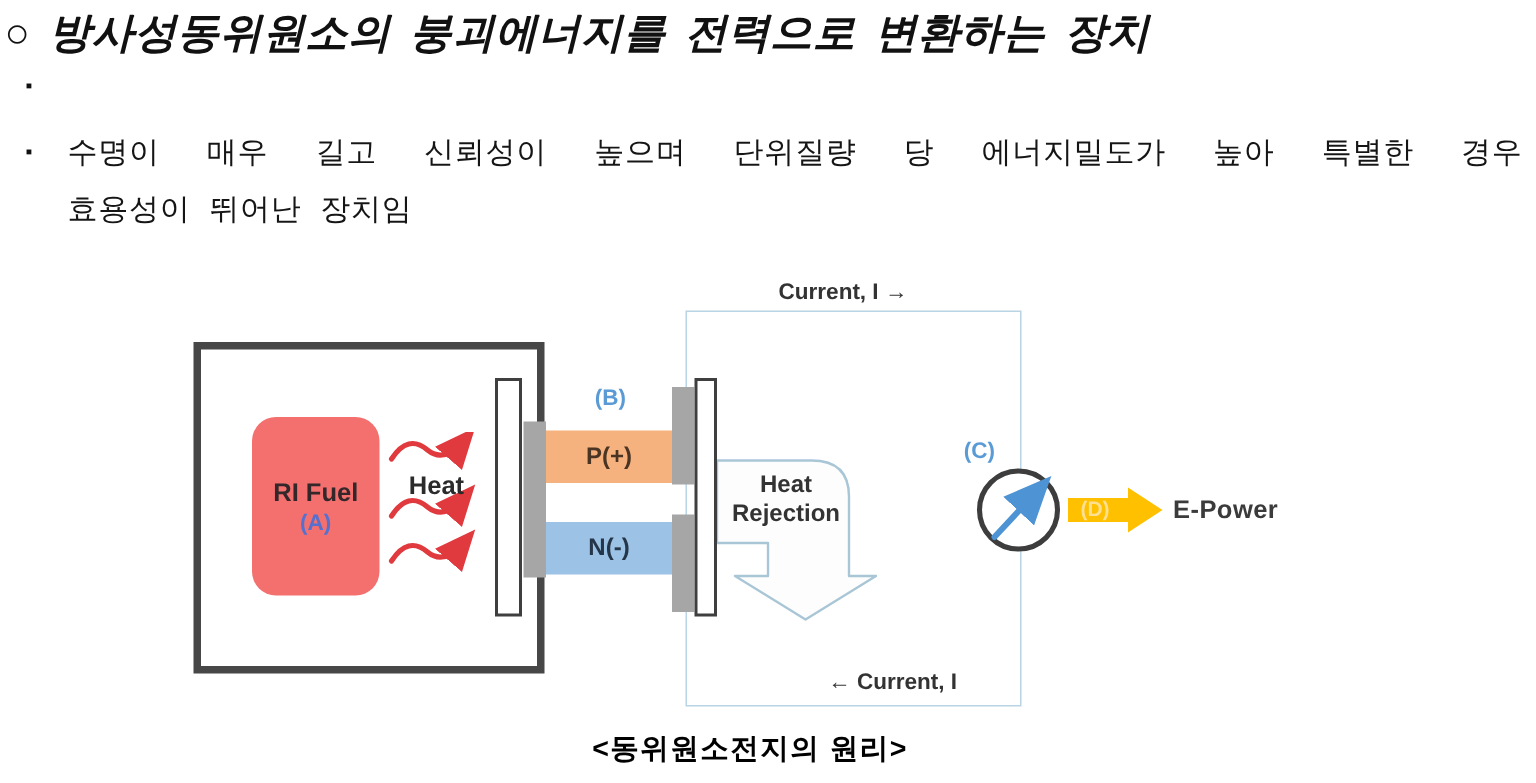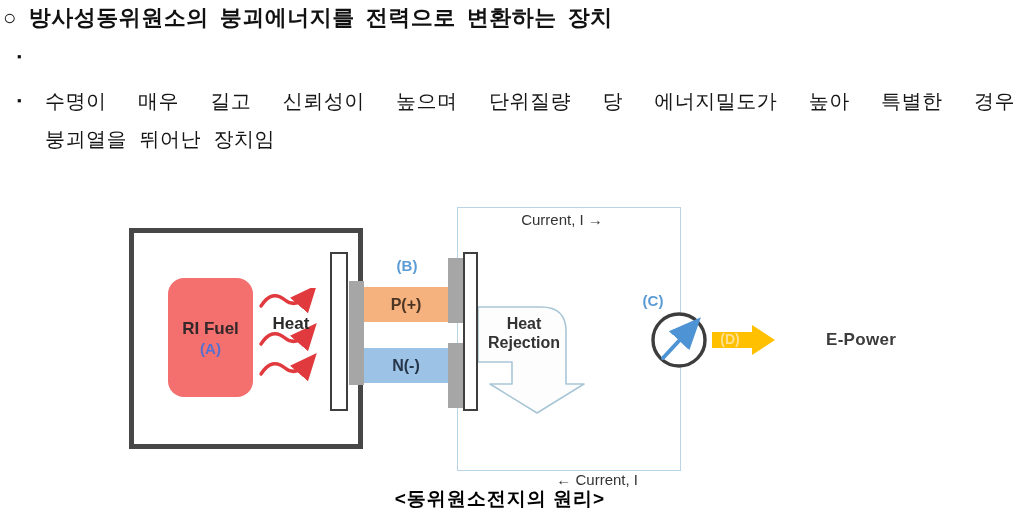--- a/index.html
+++ b/index.html
@@ -1,21 +1,21 @@
 <!DOCTYPE html>
 <html><head>
 <meta charset="utf-8">
 <style>
   html,body{margin:0;padding:0;background:#fff;}
   .page{position:relative;width:1024px;height:522px;background:#ffffff;overflow:hidden;
         font-family:"Liberation Serif","DejaVu Serif",serif;color:#111;}
   .abs{position:absolute;}
   
-  .h-line{position:absolute;left:3px;top:3px;width:1000px;font-size:22px;font-weight:bold;
-          letter-spacing:.5px;word-spacing:5px;white-space:nowrap;}
+  .h-line{position:absolute;left:3px;top:3px;width:1000px;font-size:28px;font-weight:bold;
+          letter-spacing:.5px;word-spacing:5px;white-space:nowrap;font-style:italic;}
   .h-line .blt{margin-right:12px;font-weight:normal;}
   .b-bullet{position:absolute;left:17px;font-size:13px;top:0;}
   .b-text{position:absolute;left:45px;font-size:20px;letter-spacing:.5px;word-spacing:7px;
           white-space:nowrap;color:#151515;}
   .line2{top:44px;}
   .line3{top:88px;}
   .line3 .b-text{width:970px;white-space:normal;text-align:justify;text-align-last:justify;}
   .line4{top:126px;}
   
   .sans{font-family:"Liberation Sans","DejaVu Sans",sans-serif;}
@@ -30,29 +30,29 @@
   .cold-plate{left:463px;top:252px;width:11px;height:155px;}
   .gray{background:#a6a6a6;}
   .gray-left{left:349px;top:281px;width:15px;height:104px;}
   .gray-rt{left:448px;top:258px;width:15px;height:65px;}
   .gray-rb{left:448px;top:343px;width:15px;height:65px;}
   .p-bar{left:364px;top:287px;width:84px;height:35px;background:#f5b17e;
          display:flex;align-items:center;justify-content:center;font-size:16px;font-weight:bold;color:#4a3423;}
   .n-bar{left:364px;top:348px;width:84px;height:35px;background:#9cc2e5;
          display:flex;align-items:center;justify-content:center;font-size:16px;font-weight:bold;color:#26364a;}
   .blue-lab{font-size:15px;font-weight:bold;color:#5b9bd5;}
-  .dark-lab{font-size:15px;font-weight:normal;color:#333;margin-top:25px;}
+  .dark-lab{font-size:15px;font-weight:bold;color:#333;}
   .heat-lab{left:262px;top:314px;width:58px;text-align:center;font-size:17px;font-weight:bold;color:#2b2b2b;}
   .cur-top{left:492px;top:186px;width:140px;text-align:center;}
   .cur-bot{left:498px;top:446px;width:140px;text-align:right;}
   .hr-lab{left:486px;top:314px;width:76px;text-align:center;font-size:16px;line-height:19px;
           font-weight:bold;color:#333;}
   .c-lab{left:638px;top:292px;width:30px;text-align:center;}
   .d-lab{left:713px;top:331px;width:34px;text-align:center;font-size:14px;font-weight:bold;color:#ffdf90;}
-  .epower{left:782px;top:330px;font-size:17px;font-weight:bold;color:#3b3b3b;letter-spacing:.3px;margin-left:44px;}
+  .epower{left:782px;top:330px;font-size:17px;font-weight:bold;color:#3b3b3b;letter-spacing:.3px;}
   .caption{left:300px;top:486px;width:400px;text-align:center;font-size:19px;font-weight:bold;
            color:#000;letter-spacing:1px;font-family:"Liberation Sans","DejaVu Sans",sans-serif;}
 </style>
 </head>
 <body>
 
 <div class="page">
 
   <div class="h-line">
     <span class="blt">○</span><span>방사성동위원소의 붕괴에너지를 전력으로 변환하는 장치</span>
@@ -60,21 +60,21 @@
 
   <div class="abs line2" style="left:0;top:44px;width:1024px;height:30px;">
     <span class="b-bullet" style="top:5px;">▪</span>
   </div>
 
   <div class="abs line3" style="left:0;top:88px;width:1024px;height:30px;">
     <span class="b-bullet" style="top:5px;">▪</span>
     <span class="b-text">수명이 매우 길고 신뢰성이 높으며 단위질량 당 에너지밀도가 높아 특별한 경우</span>
   </div>
   <div class="abs line4" style="left:0;top:126px;width:1024px;height:30px;">
-    <span class="b-text">붕괴열을 뛰어난 장치임</span>
+    <span class="b-text">효용성이 뛰어난 장치임</span>
   </div>
 
   <div class="abs teg-box"></div>
 
   <svg class="abs" style="left:476px;top:305px;" width="112" height="112" viewBox="0 0 112 112">
     <path d="M 2 2 H 65 Q 90 2 90 26 V 79 H 108 L 61 108 L 14 79 H 36 V 57 H 2 Z" fill="#fdfdfd" stroke="#a9c6d6" stroke-width="1.6" stroke-linejoin="round"></path>
   </svg>
 
   <div class="abs outer-box"></div>
 

